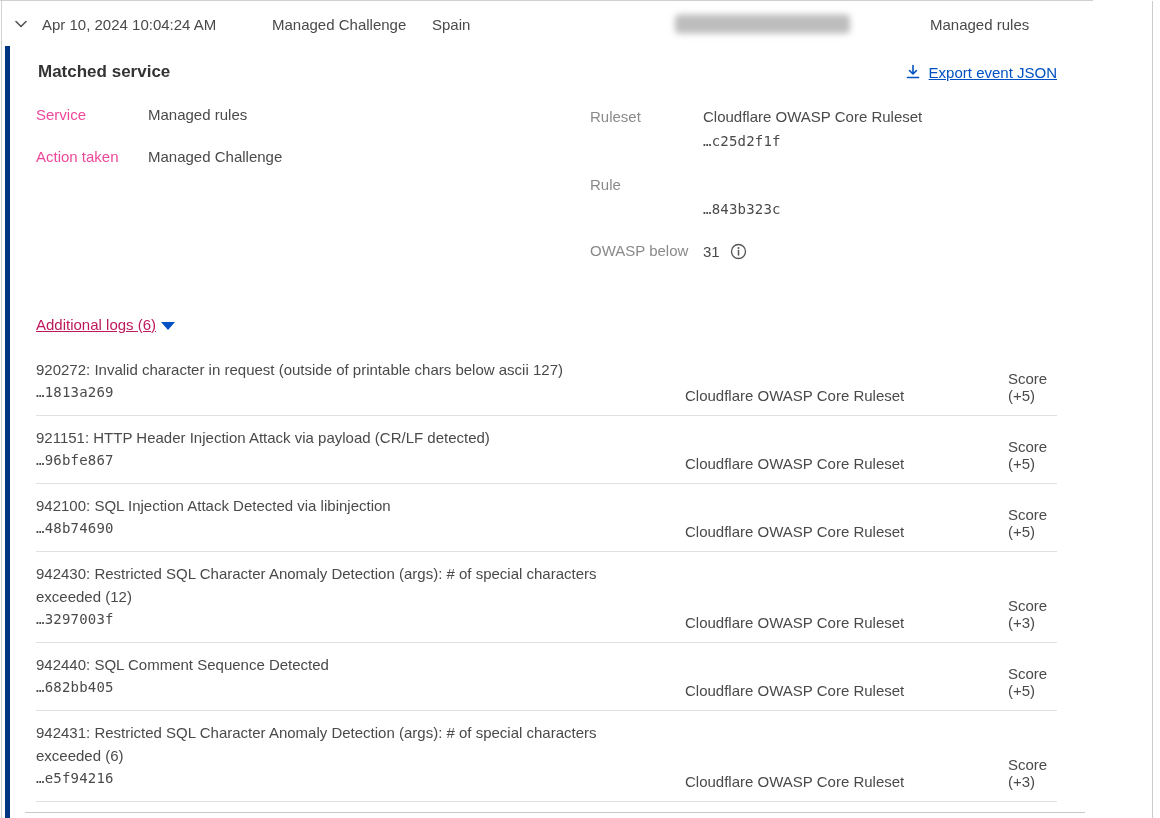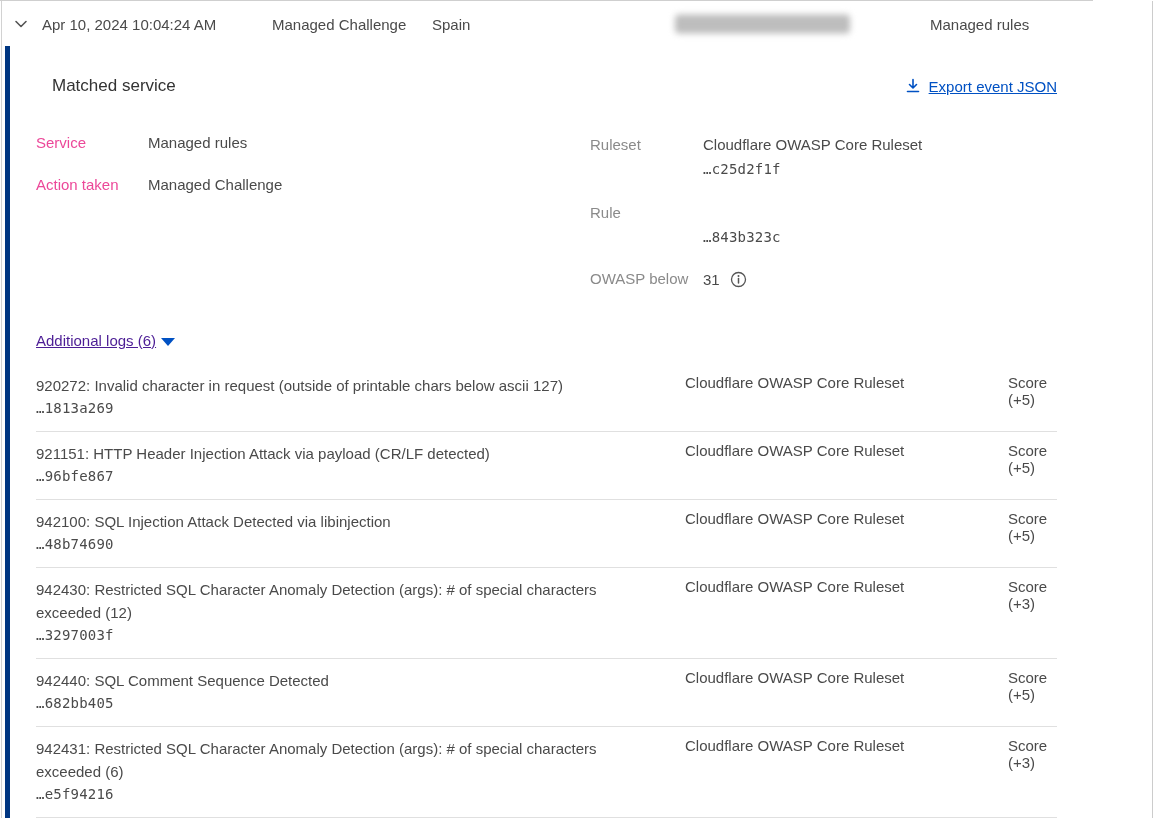--- a/index.html
+++ b/index.html
@@ -27,46 +27,46 @@
   .chevron-btn { left: 12px; width: 18px; height: 18px; cursor: pointer; }
   .h-ts { left: 42px; }
   .h-action { left: 272px; }
   .h-country { left: 432px; }
   .h-redacted { left: 675px; width: 175px; height: 19px; background: #bdbdbd; border-radius: 4px; filter: blur(3px); }
   .h-service { left: 930px; }
 
   .body { position: absolute; left: 36px; right: 36px; top: 45px; }
 
   .panel-head { display: flex; justify-content: space-between; align-items: center; padding-top: 11px; }
-  .panel-title { margin: 16px; font-size: 17px; line-height: 26px; font-weight: 400; color: #333333; }
+  .panel-title { margin: 2px; font-size: 17px; line-height: 26px; font-weight: 700; color: #333333; }
   .export-link { display: inline-flex; align-items: center; gap: 8px; color: #0051c3; cursor: pointer; text-decoration: none; }
   .export-link .lbl { text-decoration: underline; }
 
   .details { position: relative; height: 190px; margin-top: 18px; }
   .col-left { position: absolute; left: 0; top: 0; }
   .frow { display: flex; margin-bottom: 22px; line-height: 20px; }
   .flabel { width: 112px; flex: none; color: #ec4899; }
   .fvalue { color: #4a4a4a; }
 
   .col-right { position: absolute; left: 554px; top: 0; width: 420px; }
   .frow-r { display: flex; margin-bottom: 20px; }
   .flabel-r { width: 113px; flex: none; color: #8a8a8a; line-height: 24px; }
   .fvalue-r { width: 255px; line-height: 24px; color: #4a4a4a; }
   .mono { font-family: "DejaVu Sans Mono", "Liberation Mono", monospace; font-size: 14px; letter-spacing: 0.2px; }
   .owasp-row { display: flex; align-items: center; }
   .owasp-row .flabel-r { line-height: 20px; }
   .owasp-val { margin-right: 10px; }
   .info-icon { display: inline-flex; cursor: pointer; margin-top: 1px; }
 
-  .additional-link { margin-top: 8px; display: inline-flex; align-items: center; gap: 5px; color: #4c1d95; cursor: pointer; line-height: 20px; text-decoration: none; }
+  .additional-link { margin-top: 20px; display: inline-flex; align-items: center; gap: 5px; color: #be185d; cursor: pointer; line-height: 20px; text-decoration: none; }
   .additional-link .lbl { text-decoration: underline; }
   .tri-down { width: 0; height: 0; border-left: 7px solid transparent; border-right: 7px solid transparent; border-top: 8px solid #0051c3; margin-top: 2px; }
 
   .logs { margin-top: 13px; }
-  .log-row { display: flex; align-items: flex-start; padding: 10px 0 11px; border-bottom: 1px solid #e0e0e0; }
+  .log-row { display: flex; align-items: flex-end; padding: 10px 0 11px; border-bottom: 1px solid #e0e0e0; }
   .log-desc { width: 649px; flex: none; padding-right: 32px; line-height: 23px; }
   .log-desc .hash { font-family: "DejaVu Sans Mono", "Liberation Mono", monospace; font-size: 14px; letter-spacing: 0.2px; }
   .log-ruleset { width: 323px; flex: none; }
   .log-score { flex: 1; }
 
   .table-bottom-line { border-top: 1px solid #c9c9c9; margin: 10px -28px 0 -11px; height: 0; }
 
   svg { display: block; }
 </style>
 </head>

